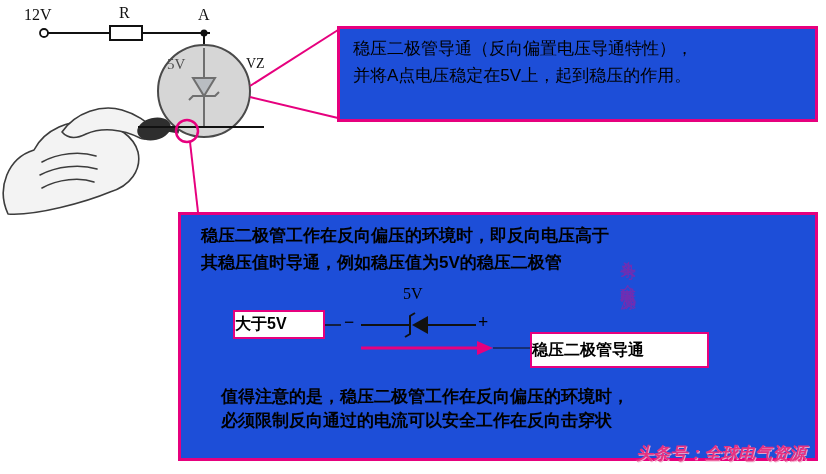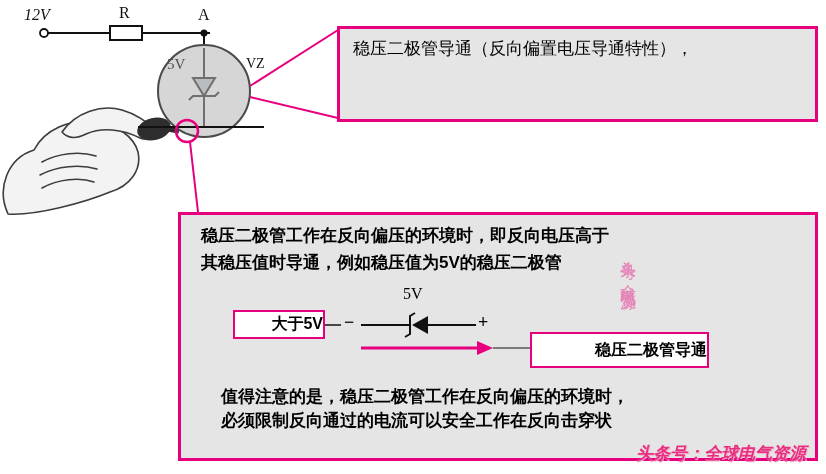--- a/index.html
+++ b/index.html
@@ -5,32 +5,32 @@
   :root{ --magenta:#e6007e; }
   html,body{margin:0;padding:0;background:#ffffff;}
   .canvas{
     position:relative;width:826px;height:474px;background:#fff;overflow:hidden;
     font-family:"Liberation Sans", sans-serif;color:#000;
   }
   svg{display:block;}
   .layer{position:absolute;left:0;top:0;z-index:0;}
   .circ-label{position:absolute;font-family:"Liberation Serif", serif;font-size:16px;color:#111;z-index:2;}
   .callout{
-    position:absolute;box-sizing:border-box;background:#e5e5e5;
+    position:absolute;box-sizing:border-box;background:#1d4ed8;
     border:3px solid var(--magenta);z-index:1;
   }
   .callout-top{left:337px;top:26px;width:481px;height:96px;padding:6px 13px;}
   .callout-top .tline{font-size:17px;line-height:27px;white-space:nowrap;}
   .callout-bottom{left:178px;top:212px;width:640px;height:249px;}
   .intro{position:absolute;left:20px;top:7px;font-size:17px;line-height:27px;font-weight:bold;white-space:nowrap;}
   .note{position:absolute;left:20px;top:170px;font-size:17px;line-height:24px;font-weight:bold;white-space:nowrap;margin-left:20px;}
   .mini-svg{position:absolute;left:0;top:0;z-index:1;pointer-events:none;}
   .inner-box{
     position:absolute;box-sizing:border-box;border:2px solid var(--magenta);background:#fff;
-    display:flex;align-items:center;justify-content:flex-end;
+    display:flex;align-items:center;justify-content:flex-start;
     font-size:16px;font-weight:bold;z-index:2;white-space:nowrap;
   }
   .cond-box{left:52px;top:95px;width:92px;height:29px;}
   .result-box{left:349px;top:117px;width:179px;height:36px;}
   .sign{position:absolute;font-family:"Liberation Serif", serif;font-size:18px;font-weight:bold;z-index:2;}
   .dio-volt{position:absolute;left:222px;top:70px;font-family:"Liberation Serif", serif;font-size:16px;z-index:2;}
   .wm-bottom{
     position:absolute;left:636px;top:442px;z-index:5;font-size:17px;font-weight:bold;font-style:italic;
     color:#e73180;text-shadow:1px 1px 0 rgba(244,175,205,.9);white-space:nowrap;
   }
@@ -72,28 +72,29 @@
       <line x1="204" y1="96" x2="204" y2="127"></line>
     </g>
     <line x1="138" y1="127" x2="264" y2="127" stroke="#111" stroke-width="2"></line>
 
     <line x1="250" y1="86" x2="338" y2="30" stroke="#e6007e" stroke-width="2"></line>
     <line x1="250" y1="97" x2="338" y2="118" stroke="#e6007e" stroke-width="2"></line>
     <circle cx="187" cy="131" r="11" fill="none" stroke="#e6007e" stroke-width="2.5"></circle>
     <line x1="190" y1="142" x2="198" y2="212" stroke="#e6007e" stroke-width="2"></line>
   </svg>
 
-  <div class="circ-label" style="left:24px;top:6px;font-style:italic;">12V</div>
+  <div class="circ-label" style="left:24px;top:6px;">12V</div>
   <div class="circ-label" style="left:119px;top:4px;">R</div>
   <div class="circ-label" style="left:198px;top:6px;">A</div>
   <div class="lens-5v">5V</div>
   <div class="circ-label" style="left:246px;top:56px;font-size:14px;">VZ</div>
 
   <div class="callout callout-top">
     <div class="tline">稳压二极管导通（反向偏置电压导通特性），</div>
+    <div class="tline">并将A点电压稳定在5V上，起到稳压的作用。</div>
   </div>
 
   <div class="callout callout-bottom">
 
     <div class="intro">
       <div>稳压二极管工作在反向偏压的环境时，即反向电压高于</div>
       <div>其稳压值时导通，例如稳压值为5V的稳压二极管</div>
     </div>
 
     <svg class="mini-svg" width="634" height="243" viewBox="0 0 634 243">

